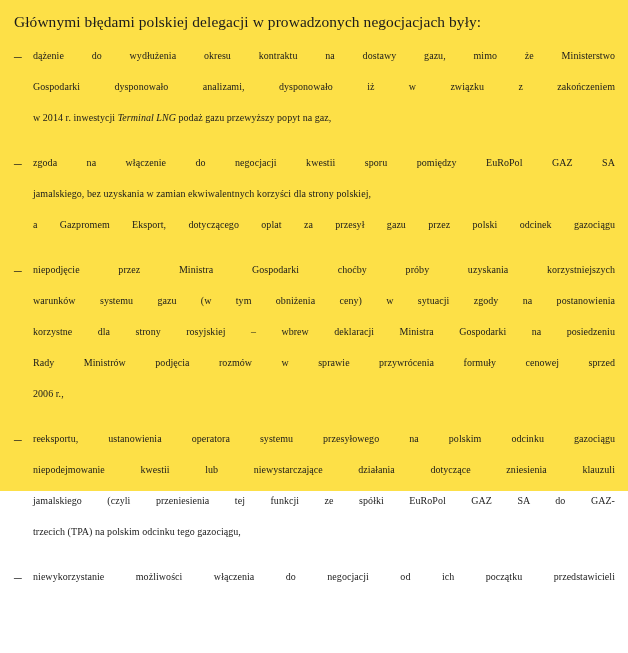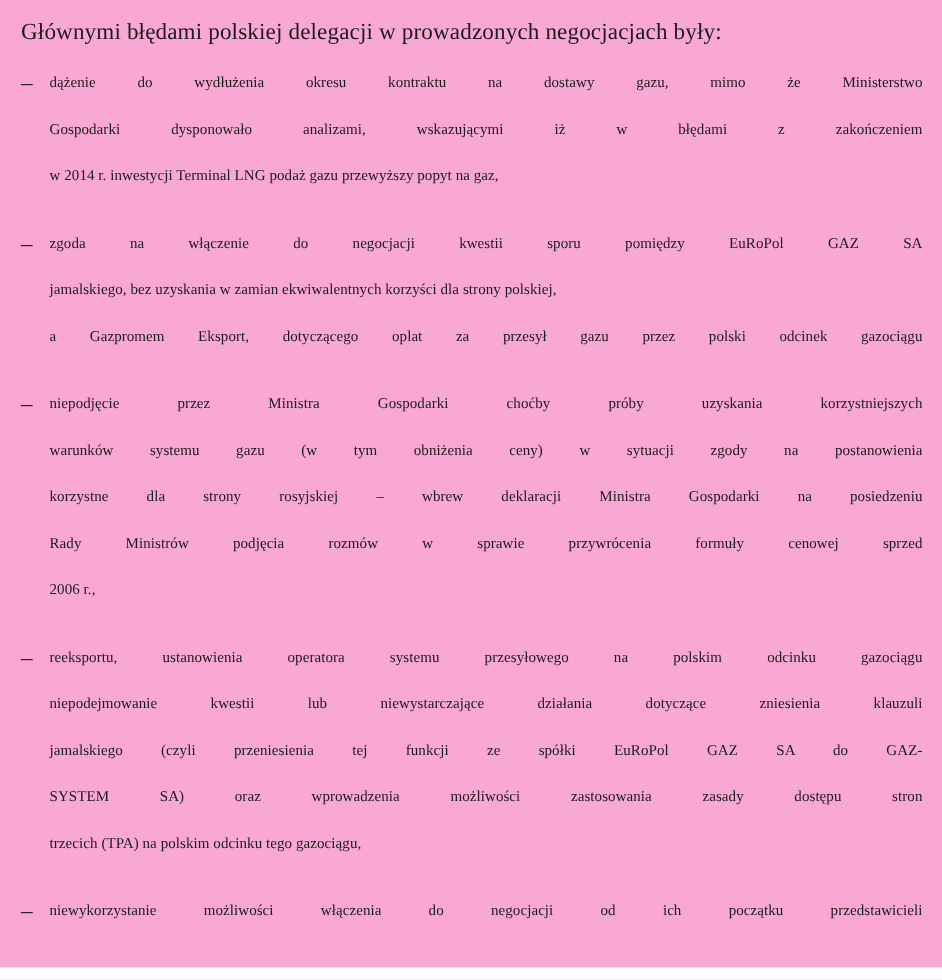--- a/index.html
+++ b/index.html
@@ -11,22 +11,22 @@
     width: 628px;
     height: 653px;
     overflow: hidden;
     font-family: "Liberation Serif", "DejaVu Serif", serif;
     color: #1a1a1a;
     -webkit-font-smoothing: antialiased;
   }
   .page {
     position: relative;
     width: 628px;
-    height: 645px;
-    background: #f9a8d4;
+    height: 491px;
+    background: #fde047;
   }
   .doc-body {
     position: absolute;
     left: 0;
     top: 0;
     width: 628px;
   }
   
   .intro {
     margin: 0;
@@ -78,39 +78,40 @@
     text-align: justify;
     text-align-last: justify;
   }
   
   .tline.last {
     white-space: normal;
     text-align: left;
     text-align-last: left;
   }
   .it {
+    font-style: italic;
   }
   .gap {
     height: 14px;
   }
 </style>
 </head>
 <body>
 
 <div class="page">
   <div class="doc-body">
 
     <p class="intro">Głównymi błędami polskiej delegacji w prowadzonych negocjacjach były:</p>
 
     <div class="bullets" id="bullet-container">
         <div class="bullet-item">
           <span class="bullet-dash">–</span>
           <div class="bullet-lines">
             <div class="tline just">dążenie do wydłużenia okresu kontraktu na dostawy gazu, mimo że Ministerstwo</div>
-            <div class="tline just">Gospodarki dysponowało analizami, wskazującymi iż w błędami z zakończeniem</div>
+            <div class="tline just">Gospodarki dysponowało analizami, dysponowało iż w związku z zakończeniem</div>
             <div class="tline last"><span>w 2014 r. inwestycji </span><span class="it">Terminal LNG</span><span> podaż gazu przewyższy popyt na gaz,</span></div>
           </div>
         </div>
         <div class="gap"></div>
         <div class="bullet-item">
           <span class="bullet-dash">–</span>
           <div class="bullet-lines">
             <div class="tline just">zgoda na włączenie do negocjacji kwestii sporu pomiędzy EuRoPol GAZ SA</div>
             <div class="tline last">jamalskiego, bez uzyskania w zamian ekwiwalentnych korzyści dla strony polskiej,</div>
             <div class="tline just">a Gazpromem Eksport, dotyczącego oplat za przesył gazu przez polski odcinek gazociągu</div>
@@ -127,21 +128,20 @@
             <div class="tline last">2006 r.,</div>
           </div>
         </div>
         <div class="gap"></div>
         <div class="bullet-item">
           <span class="bullet-dash">–</span>
           <div class="bullet-lines">
             <div class="tline just">reeksportu, ustanowienia operatora systemu przesyłowego na polskim odcinku gazociągu</div>
             <div class="tline just">niepodejmowanie kwestii lub niewystarczające działania dotyczące zniesienia klauzuli</div>
             <div class="tline just">jamalskiego (czyli przeniesienia tej funkcji ze spółki EuRoPol GAZ SA do GAZ-</div>
-            <div class="tline just">SYSTEM SA) oraz wprowadzenia możliwości zastosowania zasady dostępu stron</div>
             <div class="tline last">trzecich (TPA) na polskim odcinku tego gazociągu,</div>
           </div>
         </div>
         <div class="gap"></div>
         <div class="bullet-item">
           <span class="bullet-dash">–</span>
           <div class="bullet-lines">
             <div class="tline just">niewykorzystanie możliwości włączenia do negocjacji od ich początku przedstawicieli</div>
           </div>
         </div>

